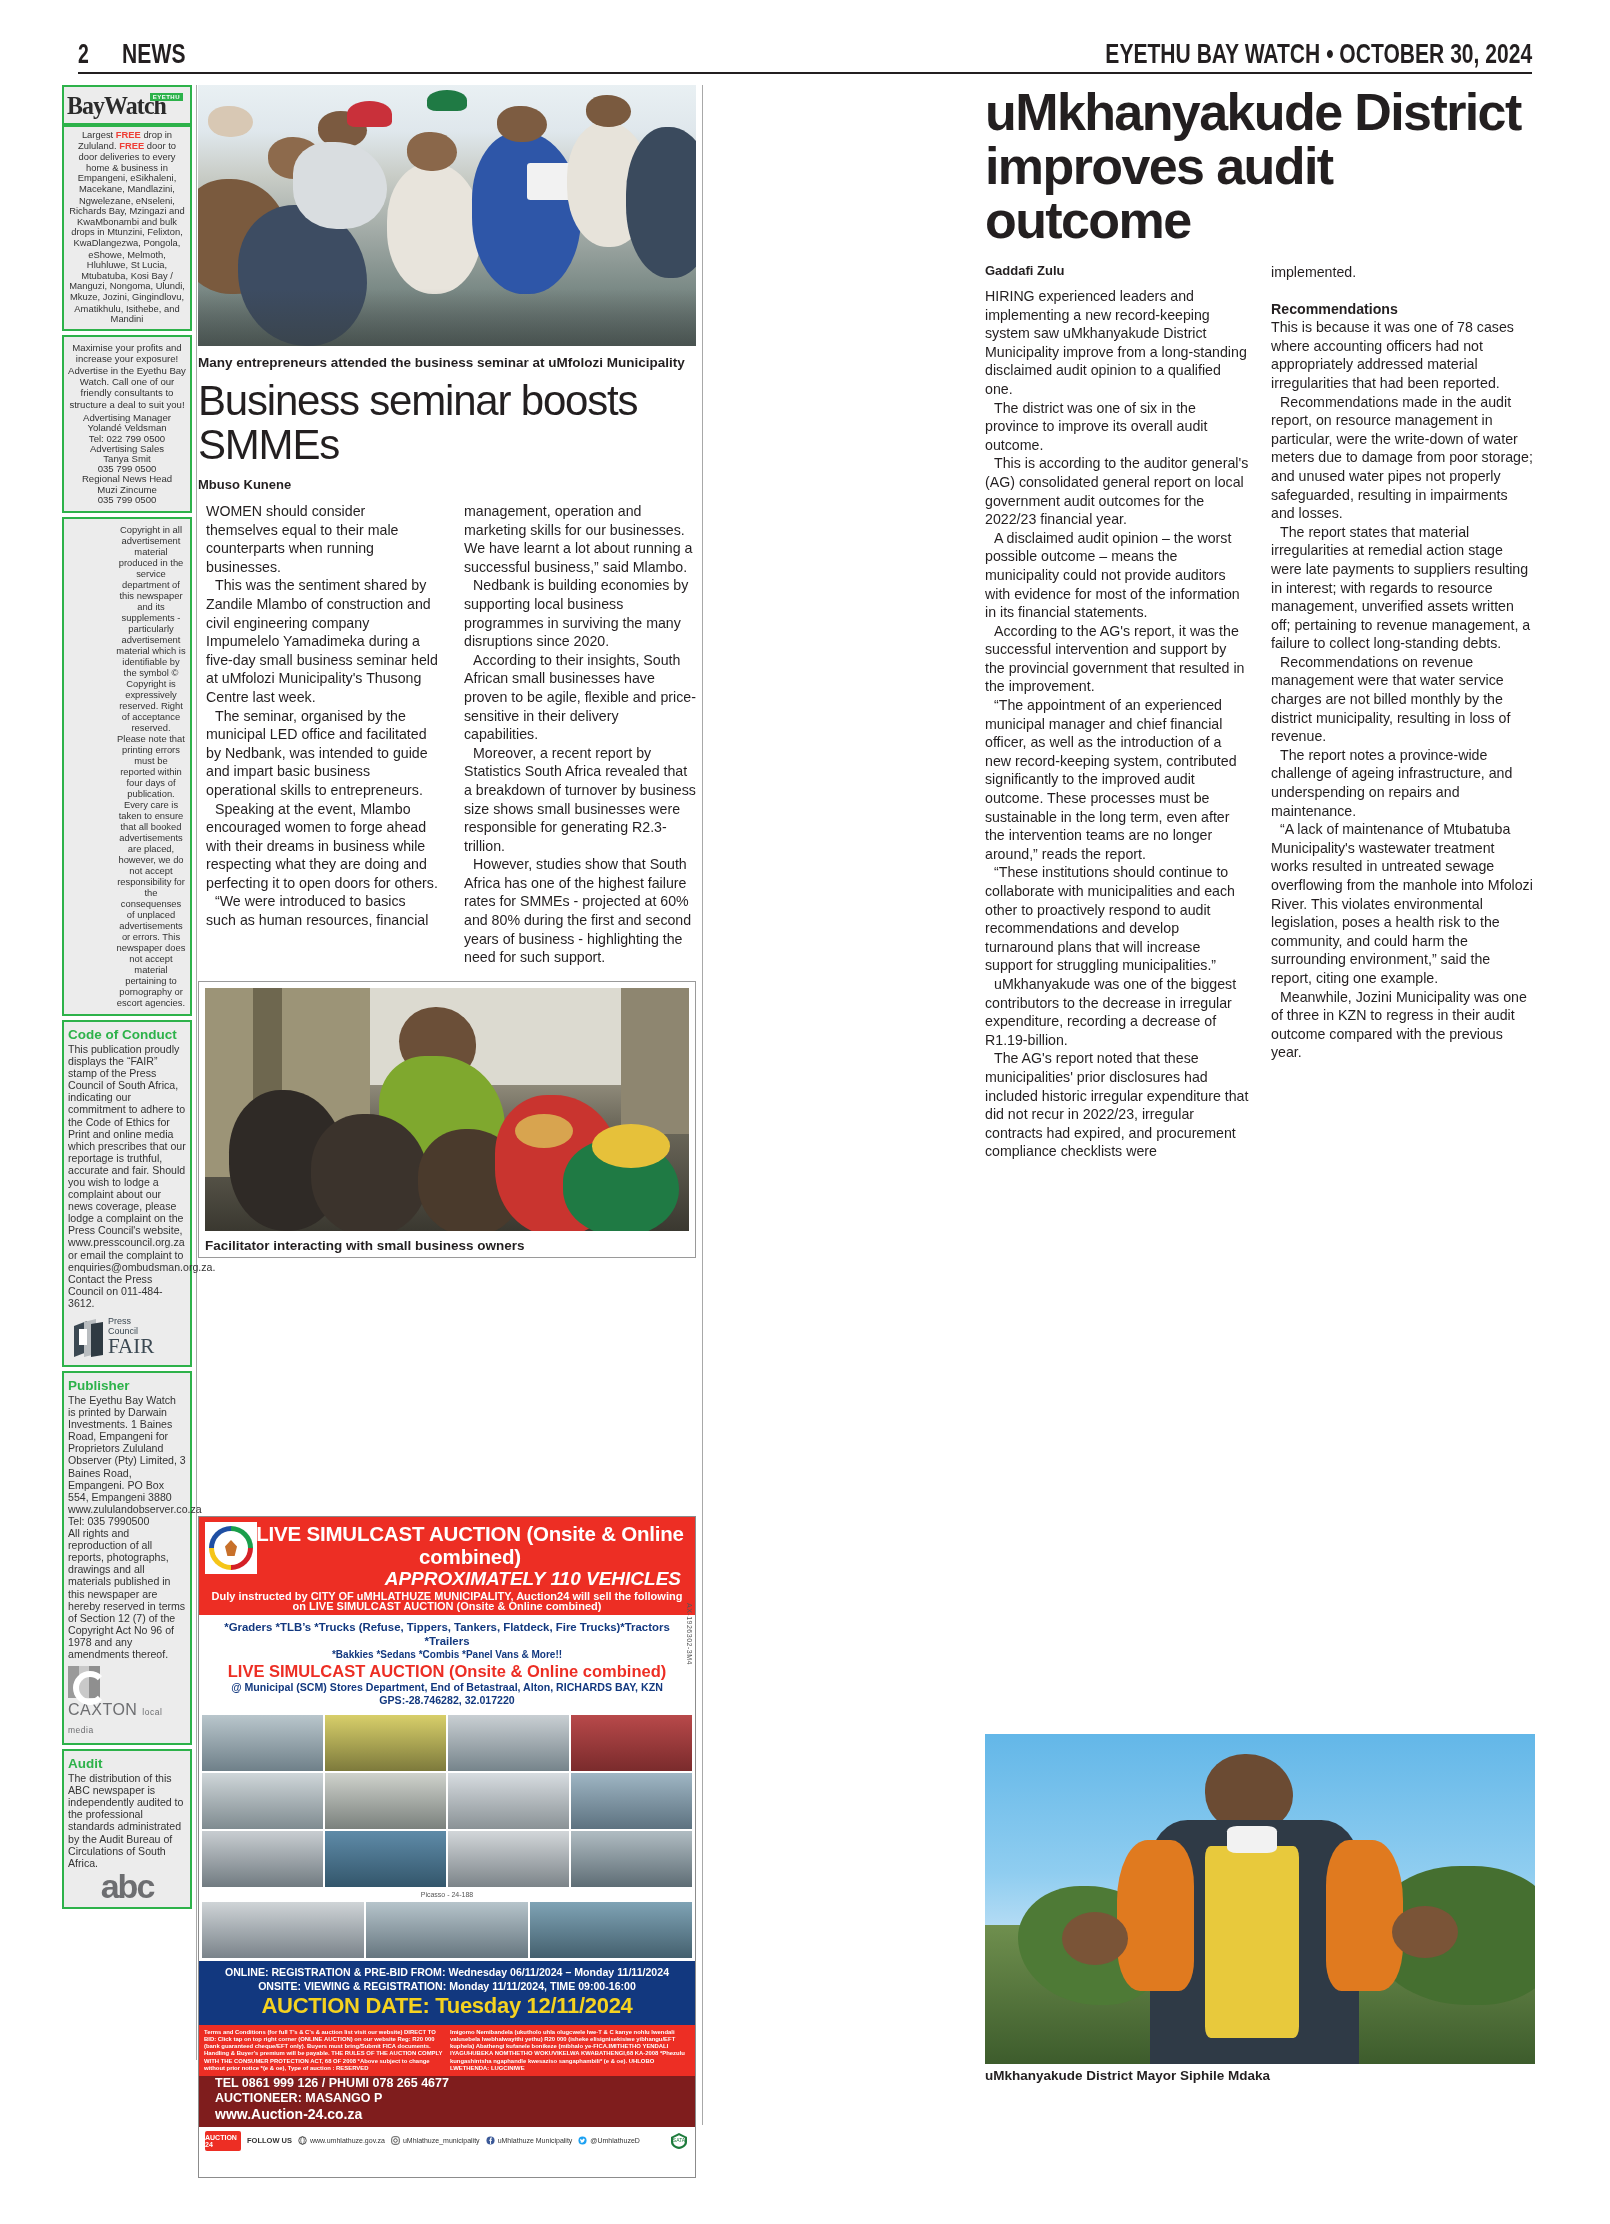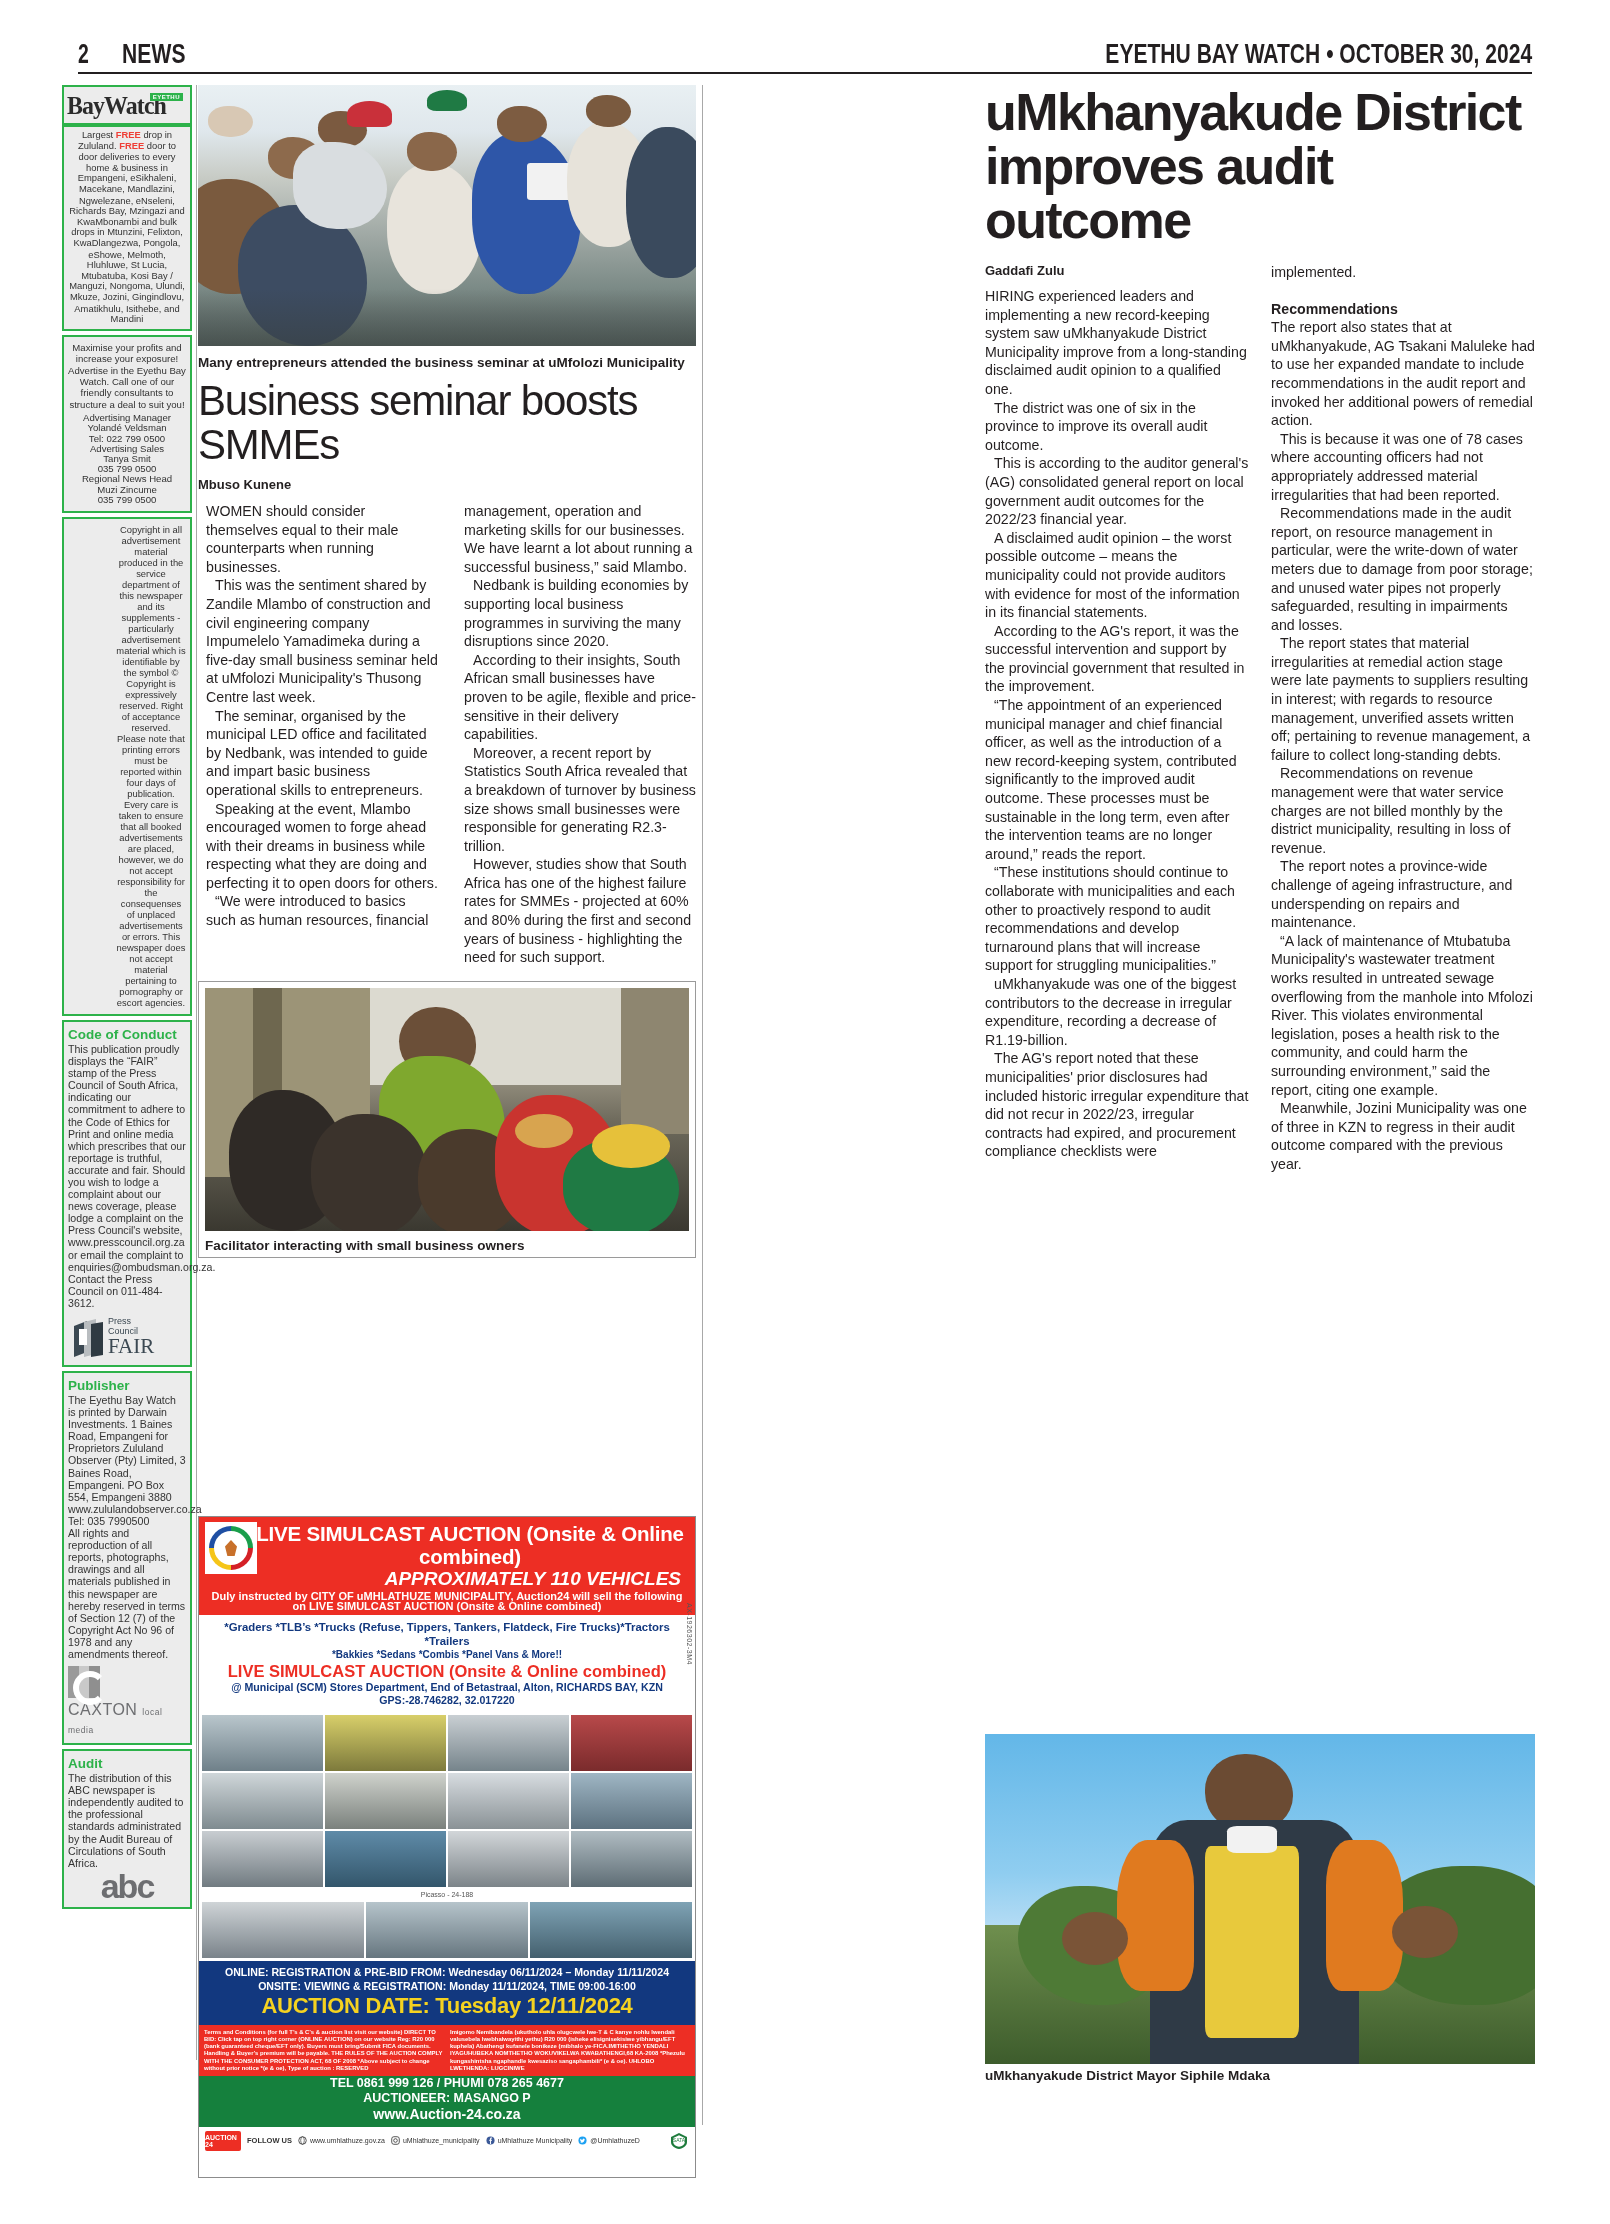--- a/index.html
+++ b/index.html
@@ -121,21 +121,21 @@
   .ad-addr { font-size: 10.6px; font-weight: 700; color: #12387f; line-height: 13px; text-align:center; }
   .ad-gps { font-size: 10.6px; font-weight: 700; color: #12387f; line-height: 13px; text-align:center; }
   .ad-gallery { display: grid; grid-template-columns: repeat(4, 1fr); gap: 2px; padding: 3px; background:#fff; }
   .ad-thumb { height: 56px; background: #93a3ae; position: relative; overflow:hidden; }
   .ad-wide { height: 56px; }
   .ad-navy { background: #12387f; color: #fff; padding: 5px 4px 6px; text-align: center; }
   .ad-navy .ln { font-size: 10.6px; font-weight: 700; line-height: 13.6px; }
   .ad-date { font-size: 22px; font-weight: 700; color: #f5d220; line-height: 26px; letter-spacing:-.3px;}
   .ad-terms { background: #ed2e24; color: #fff; padding: 4px 5px; display:flex; gap:6px; }
   .ad-terms .tc { font-size: 5.9px; line-height: 7.1px; font-weight: 700; flex: 1; }
-  .ad-contact { background: #15803d; color: #fff; text-align: center; padding: 0 4px 4px; }
+  .ad-contact { background: #7f1d1d; color: #fff; text-align: left; padding: 0 16px 4px; }
   .ad-tel { font-size: 12.5px; font-weight: 700; line-height: 15px; }
   .ad-url { font-size: 14px; font-weight: 700; line-height: 17px; }
   .ad-foot { background: #fff; display: flex; align-items: center; gap: 6px; padding: 3px 6px; height: 28px; }
   .ad-foot .a24 { width: 36px; height: 20px; background: #ed2e24; color:#fff; font-size:7px; font-weight:700;
                   display:flex;align-items:center;justify-content:center; border-radius:2px;}
   .ad-foot .fl { font-size: 7.5px; font-weight: 700; color:#333; }
   .ad-foot .soc { font-size: 7px; color:#333; display:flex; align-items:center; gap:3px;}
   .ad-vert { position: absolute; right: 2px; top: 86px; font-size: 7px; color: #555;
              writing-mode: vertical-rl; letter-spacing: .5px; }
 
@@ -418,21 +418,20 @@
         <p class="r-p">A disclaimed audit opinion – the worst possible outcome – means the municipality could not provide auditors with evidence for most of the information in its financial statements.</p>
         <p class="r-p">According to the AG's report, it was the successful intervention and support by the provincial government that resulted in the improvement.</p>
         <p class="r-p">“The appointment of an experienced municipal manager and chief financial officer, as well as the introduction of a new record-keeping system, contributed significantly to the improved audit outcome. These processes must be sustainable in the long term, even after the intervention teams are no longer around,” reads the report.</p>
         <p class="r-p">“These institutions should continue to collaborate with municipalities and each other to proactively respond to audit recommendations and develop turnaround plans that will increase support for struggling municipalities.”</p>
         <p class="r-p">uMkhanyakude was one of the biggest contributors to the decrease in irregular expenditure, recording a decrease of R1.19-billion.</p>
         <p class="r-p">The AG's report noted that these municipalities' prior disclosures had included historic irregular expenditure that did not recur in 2022/23, irregular contracts had expired, and procurement compliance checklists were</p>
       </div>
       <div class="r-col">
         <p class="r-p" style="margin-bottom:18px">implemented.</p>
         <div class="r-sub">Recommendations</div>
-        <p class="r-p">The report also states that at uMkhanyakude, AG Tsakani Maluleke had to use her expanded mandate to include recommendations in the audit report and invoked her additional powers of remedial action.</p>
         <p class="r-p">This is because it was one of 78 cases where accounting officers had not appropriately addressed material irregularities that had been reported.</p>
         <p class="r-p">Recommendations made in the audit report, on resource management in particular, were the write-down of water meters due to damage from poor storage; and unused water pipes not properly safeguarded, resulting in impairments and losses.</p>
         <p class="r-p">The report states that material irregularities at remedial action stage were late payments to suppliers resulting in interest; with regards to resource management, unverified assets written off; pertaining to revenue management, a failure to collect long-standing debts.</p>
         <p class="r-p">Recommendations on revenue management were that water service charges are not billed monthly by the district municipality, resulting in loss of revenue.</p>
         <p class="r-p">The report notes a province-wide challenge of ageing infrastructure, and underspending on repairs and maintenance.</p>
         <p class="r-p">“A lack of maintenance of Mtubatuba Municipality's wastewater treatment works resulted in untreated sewage overflowing from the manhole into Mfolozi River. This violates environmental legislation, poses a health risk to the community, and could harm the surrounding environment,” said the report, citing one example.</p>
         <p class="r-p">Meanwhile, Jozini Municipality was one of three in KZN to regress in their audit outcome compared with the previous year.</p>
       </div>
     </div>
 

